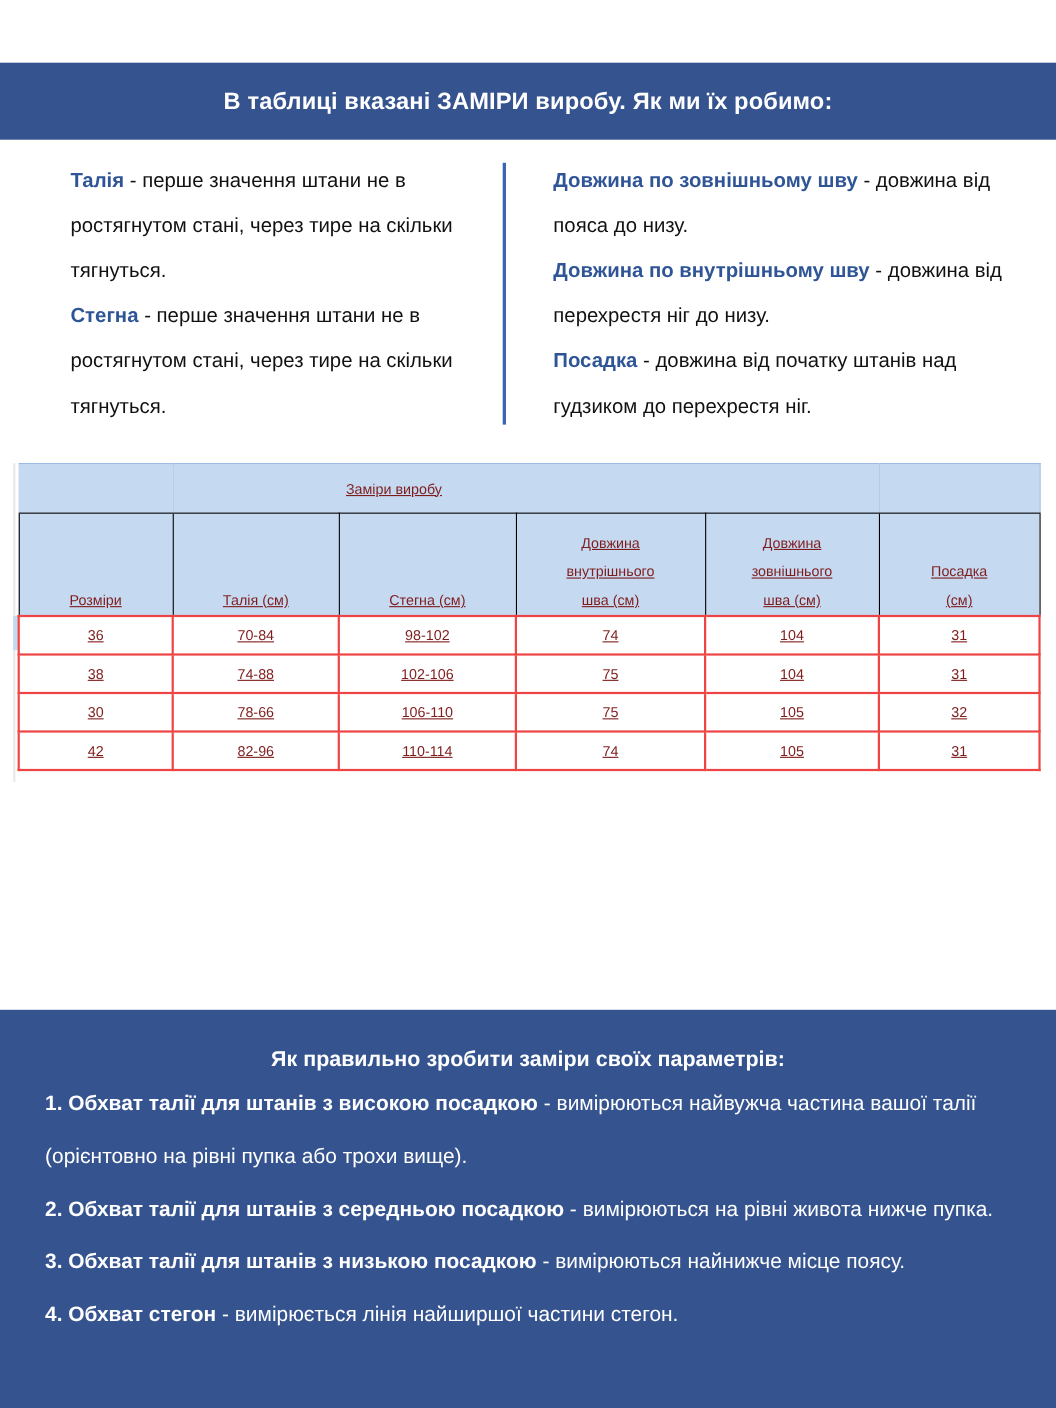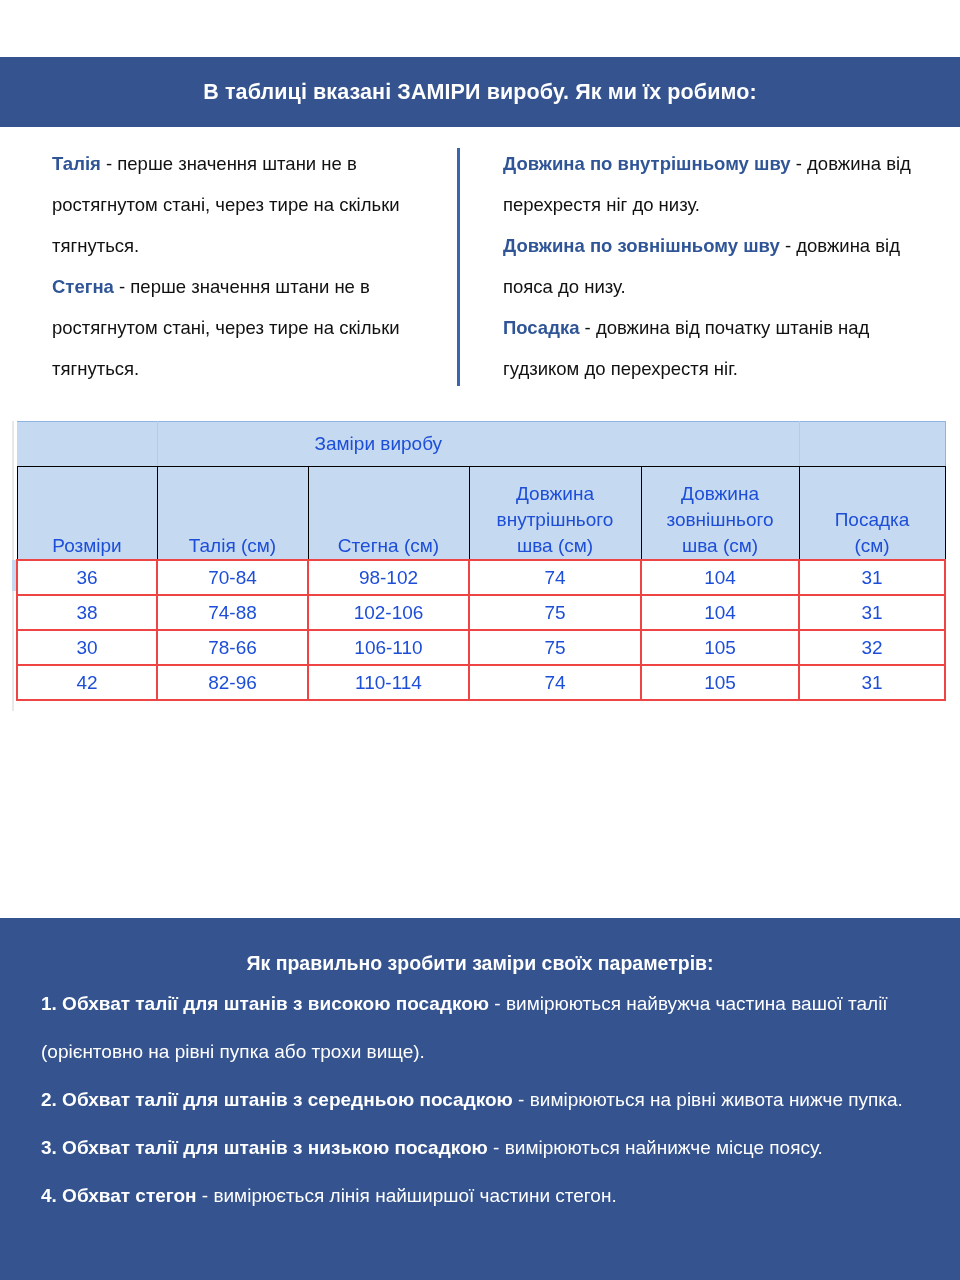--- a/index.html
+++ b/index.html
@@ -57,21 +57,21 @@
     background: #3a66b0;
   }
   .col {
     position: absolute;
     top: 0;
     font-size: 18.5px;
     line-height: 41px;
     color: #111111;
   }
   .col-left {
-    left: 52px;
+    left: 64px;
     width: 378px;
   }
   .col-right {
     left: 503px;
     width: 430px;
   }
   .term {
     color: #2f5597;
     font-weight: bold;
   }
@@ -83,22 +83,23 @@
   .tbl-wrap {
     position: absolute;
     left: 16px;
     top: 421px;
     width: 928px;
   }
   table.sizes {
     border-collapse: collapse;
     width: 928px;
     table-layout: fixed;
-    font-size: 19px;
-    color: #1d4ed8;
+    font-size: 13px;
+    color: #7f1d1d;
+    text-decoration: underline;
   }
   table.sizes td, table.sizes th {
     padding: 0;
     font-weight: normal;
   }
   .merged-row td {
     background: #c5d9f1;
     height: 44px;
     border-top: 1px solid #8eb4e3;
     border-bottom: 1px solid #000000;
@@ -201,24 +202,24 @@
       <p class="para">
         <span class="term">Талія</span><span> - </span><span>перше значення штани не в ростягнутом стані, через тире на скільки тягнуться.</span>
       </p>
       <p class="para">
         <span class="term">Стегна</span><span> - </span><span>перше значення штани не в ростягнутом стані, через тире на скільки тягнуться.</span>
       </p>
     </div>
 
     <div class="col col-right">
       <p class="para">
+        <span class="term">Довжина по зовнішньому шву</span><span> - </span><span>довжина від пояса до низу.</span>
+      </p>
+      <p class="para">
         <span class="term">Довжина по внутрішньому шву</span><span> - </span><span>довжина від перехрестя ніг до низу.</span>
-      </p>
-      <p class="para">
-        <span class="term">Довжина по зовнішньому шву</span><span> - </span><span>довжина від пояса до низу.</span>
       </p>
       <p class="para">
         <span class="term">Посадка</span><span> - </span><span>довжина від початку штанів над гудзиком до перехрестя ніг.</span>
       </p>
     </div>
   </div>
 
   <div class="left-gutter"></div>
   <div class="left-marker"></div>
 

